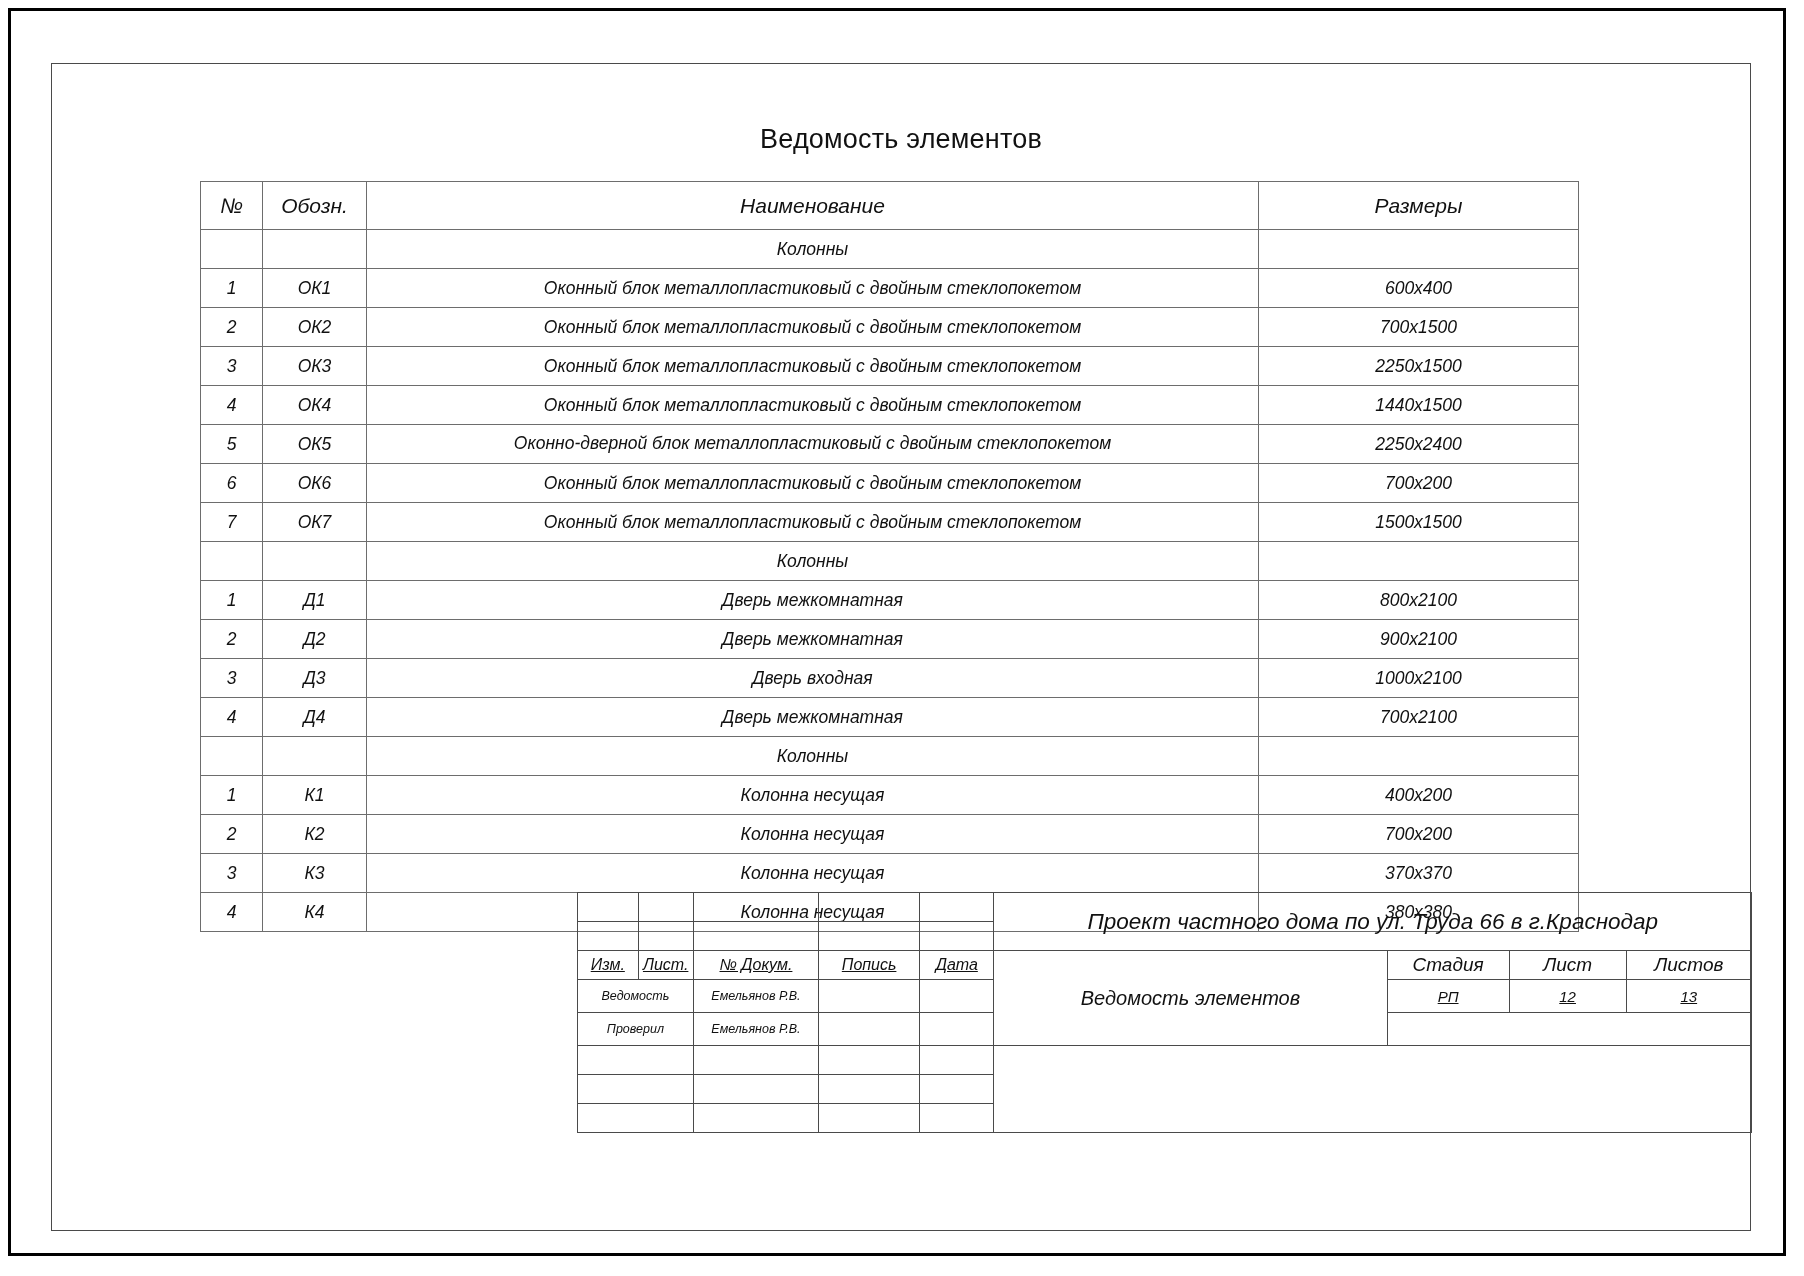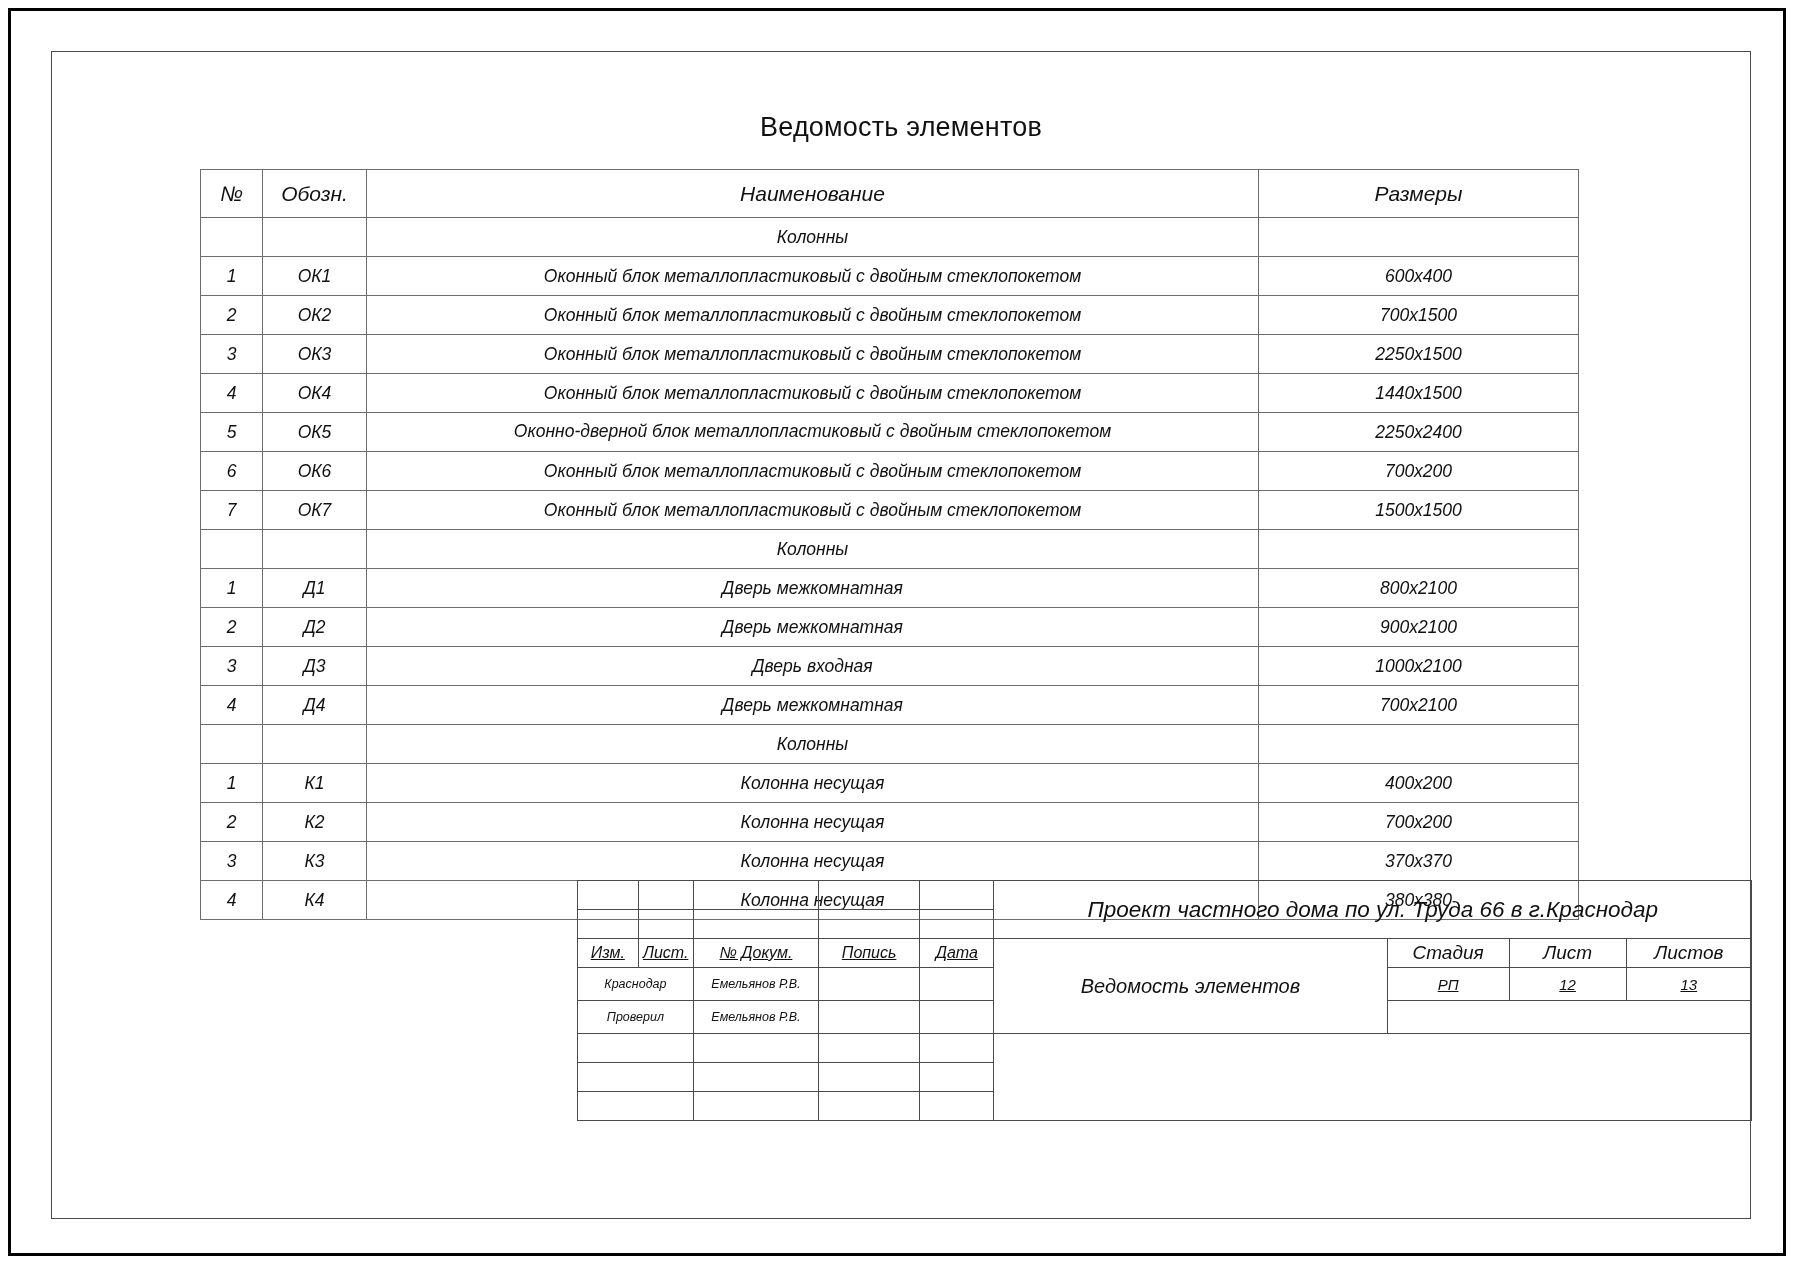--- a/index.html
+++ b/index.html
@@ -22,21 +22,21 @@
     top: 8px;
     width: 1778px;
     height: 1248px;
     border: 3px solid #000;
     background: #fff;
     box-sizing: border-box;
   }
   .sheet-inner {
     position: absolute;
     left: 40px;
-    top: 40px;
+    top: 52px;
     width: 1700px;
     height: 1168px;
     border: 1px solid #4a4a4a;
     background: #fff;
     box-sizing: border-box;
   }
 
   
   .doc-title {
     position: absolute;
@@ -319,21 +319,21 @@
             <td class="sm-head">№ Докум.</td>
             <td class="sm-head">Попись</td>
             <td class="sm-head">Дата</td>
             <td rowspan="3" class="docname">Ведомость элементов</td>
             <td class="st-head">Стадия</td>
             <td class="st-head">Лист</td>
             <td class="st-head">Листов</td>
           </tr>
 
           <tr>
-            <td class="sm-cell" colspan="2" style="height:30px">Краснодар</td>
+            <td class="sm-cell" colspan="2" style="height:30px">Ведомость</td>
             <td class="sm-cell">Емельянов Р.В.</td>
             <td class="empty-row"></td>
             <td class="empty-row"></td>
             <td class="st-val">РП</td>
             <td class="st-val">12</td>
             <td class="st-val">13</td>
           </tr>
 
           <tr>
             <td class="sm-cell" colspan="2" style="height:30px">Проверил</td>

